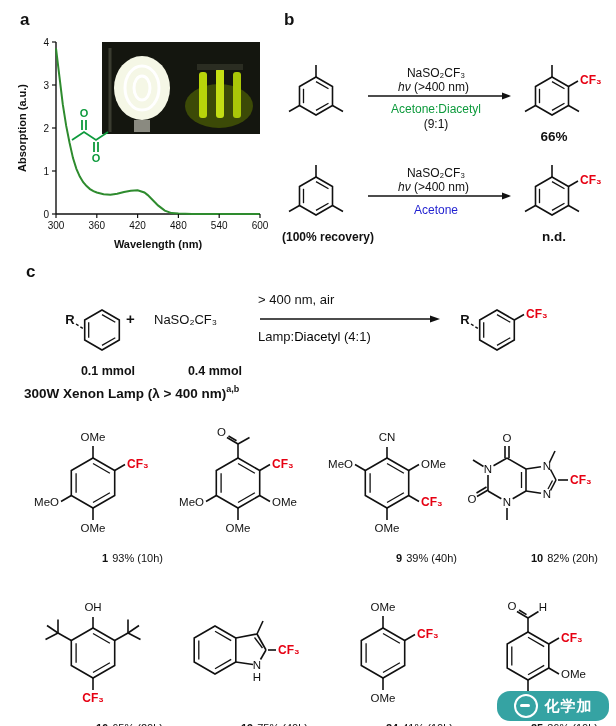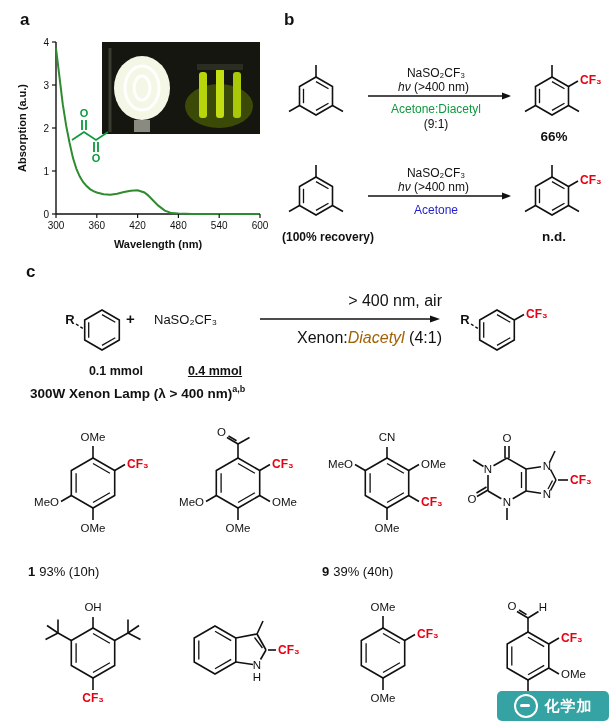--- a/index.html
+++ b/index.html
@@ -15,29 +15,29 @@
   .dash{stroke:#111;stroke-width:1.4;stroke-dasharray:3,2.2;fill:none;}
   .grnline{stroke:#0d9a3c;stroke-width:1.8;fill:none;}
   .atom{font-size:11.5px;fill:#111;}
   .atom-g{font-size:11px;fill:#0d9a3c;font-weight:bold;}
   .cf3{font-size:12px;font-weight:bold;fill:#e60012;}
   .rxn{font-size:12px;fill:#111;}
   .rxn-i{font-size:12px;font-style:italic;fill:#111;}
   .grn-t{fill:#0d9a3c;}
   .blu-t{fill:#1f1fd0;}
   .yield{font-size:13.5px;font-weight:bold;fill:#111;}
-  .caption{font-size:13px;text-align:left;margin-top:14px;}
+  .caption{font-size:11px;text-align:right;margin-top:2px;}
   .cap-num{font-weight:bold;margin-right:4px;}
   .cell{position:absolute;width:135px;}
-  .cond{font-size:16px;text-align:right;}
+  .cond{font-size:13px;text-align:left;}
   .mmol{font-size:12.5px;font-weight:bold;text-align:center;}
   .heading{font-size:13.5px;font-weight:bold;}
   .heading sup{font-size:9px;}
   .wm{position:absolute;left:497px;top:691px;width:112px;height:30px;
-      background:#35a3a3;border-radius:5px;display:flex;align-items:center;
+      background:#35a3a3;border-radius:13px;display:flex;align-items:center;
       justify-content:center;gap:7px;color:#fff;}
   .wm-circle{width:20px;height:20px;border:2px solid #fff;border-radius:50%;
       position:relative;}
   .wm-circle:after{content:"";position:absolute;left:4px;top:8px;width:10px;height:3px;
       background:#fff;border-radius:2px;}
   .wm-text{font-size:15px;font-weight:bold;letter-spacing:1px;}
 </style>
 </head>
 <body>
 
@@ -181,39 +181,39 @@
     </svg>
     <div class="abs" style="left:118px;top:34px;font-size:15px;font-weight:bold;">+</div>
     <div class="abs" style="left:146px;top:36px;font-size:13px;">NaSO₂CF₃</div>
     <div class="abs" style="left:250px;top:0;width:184px;height:90px;">
       <div class="cond" style="position:absolute;left:0;top:16px;width:184px;">&gt; 400 nm, air</div>
       <svg style="position:absolute;left:0;top:36px;" width="184" height="14" viewBox="0 0 184 14">
         <line x1="2" y1="7" x2="172" y2="7" stroke="#111" stroke-width="1.6"></line>
         <polygon points="172,3.5 182,7 172,10.5" fill="#111"></polygon>
       </svg>
       <div class="cond" style="position:absolute;left:0;top:53px;width:184px;">
-        <span>Xenon:</span><span class="grn-t" style="color:#a16207;font-style:italic;">Diacetyl</span>
+        <span>Lamp:</span><span class="grn-t" style="color:#000000;">Diacetyl</span>
         <span>(4:1)</span>
       </div>
     </div>
     <svg class="abs" style="left:444px;top:6px;" width="150" height="80" viewBox="0 0 150 80">
       <polygon points="45,28 62.3,38 62.3,58 45,68 27.7,58 27.7,38" fill="none" stroke="#111" stroke-width="1.6"></polygon>
       <line class="bond-thin" x1="45" y1="32.6" x2="58.3" y2="40.3"></line>
       <line class="bond-thin" x1="58.3" y1="55.7" x2="45" y2="63.4"></line>
       <line class="bond-thin" x1="31.7" y1="55.7" x2="31.7" y2="40.3"></line>
       <line class="dash" x1="19" y1="42" x2="27.5" y2="47.5"></line>
       <text class="atom" x="13" y="42" text-anchor="middle" style="font-size:13px;font-weight:bold;">R</text>
       <line class="bond" x1="62.3" y1="38" x2="72" y2="32.5"></line>
       <text class="cf3" x="74" y="35.5">CF₃</text>
     </svg>
-    <div class="abs mmol" style="left:70px;top:88px;width:76px;">0.1 mmol</div>
-    <div class="abs mmol" style="left:162px;top:88px;width:90px;text-decoration:underline;">0.4 mmol</div>
-  </div>
-
-  <div class="abs heading" style="left:22px;top:124px;">
+    <div class="abs mmol" style="left:62px;top:88px;width:76px;">0.1 mmol</div>
+    <div class="abs mmol" style="left:162px;top:88px;width:90px;">0.4 mmol</div>
+  </div>
+
+  <div class="abs heading" style="left:16px;top:124px;">
     <span>300W Xenon Lamp (λ &gt; 400 nm)</span><sup>a,b</sup>
   </div>
 
   <div class="cell" style="left:20px;top:148px;">
     <svg width="135" height="138" viewBox="0 0 135 138">
       <polygon points="65,50 86.7,62.5 86.7,87.5 65,100 43.3,87.5 43.3,62.5" fill="none" stroke="#111" stroke-width="1.6"></polygon>
       <line class="bond-thin" x1="65" y1="55.5" x2="81.9" y2="65.3"></line>
       <line class="bond-thin" x1="81.9" y1="84.8" x2="65" y2="94.5"></line>
       <line class="bond-thin" x1="48.1" y1="84.8" x2="48.1" y2="65.3"></line>
       <line class="bond" x1="65" y1="50" x2="65" y2="38"></line>
@@ -306,20 +306,23 @@
         <line class="bond" x1="93" y1="72" x2="87.5" y2="82.5"></line>
         <line class="bond-thin" x1="89.5" y1="72.5" x2="85" y2="81"></line>
         <line class="bond" x1="78" y1="85.2" x2="63" y2="83"></line>
         <text class="atom" x="84" y="61.5" text-anchor="middle">N</text>
         <line class="bond" x1="86.5" y1="54.5" x2="92" y2="43"></line>
         <text class="atom" x="84" y="89.5" text-anchor="middle">N</text>
         <line class="bond" x1="95" y1="72" x2="105" y2="72"></line>
         <text class="cf3" x="107" y="75.5">CF₃</text>
       </g>
     </svg>
+    <div class="caption">
+      <span class="cap-num">10</span><span>82% (20h)</span>
+    </div>
   </div>
 
   <div class="cell" style="left:20px;top:318px;">
     <svg width="135" height="138" viewBox="0 0 135 138">
       <polygon points="65,50 86.7,62.5 86.7,87.5 65,100 43.3,87.5 43.3,62.5" fill="none" stroke="#111" stroke-width="1.6"></polygon>
       <line class="bond-thin" x1="65" y1="55.5" x2="81.9" y2="65.3"></line>
       <line class="bond-thin" x1="81.9" y1="84.8" x2="65" y2="94.5"></line>
       <line class="bond-thin" x1="48.1" y1="84.8" x2="48.1" y2="65.3"></line>
       <line class="bond" x1="65" y1="50" x2="65" y2="39"></line>
       <text class="atom" x="65" y="33" text-anchor="middle">OH</text>

